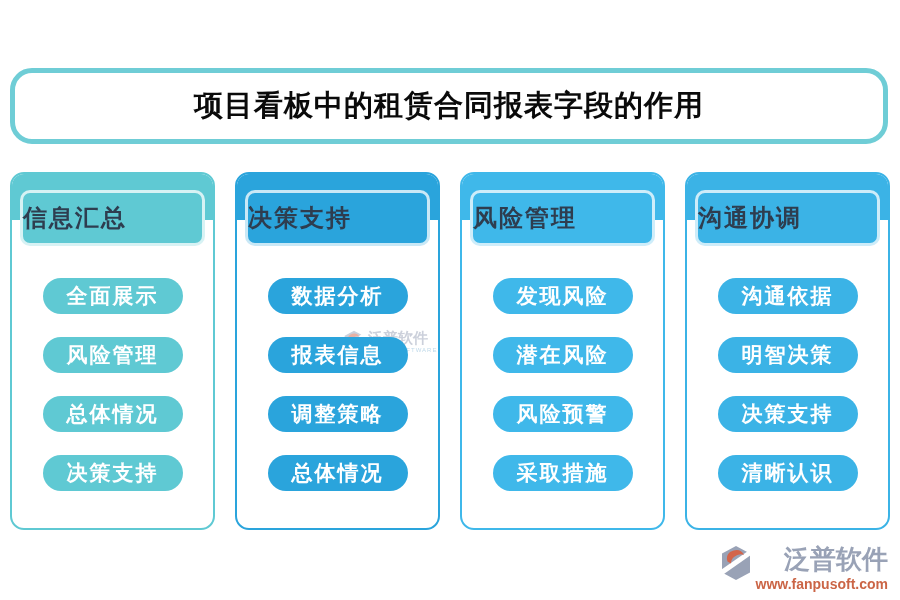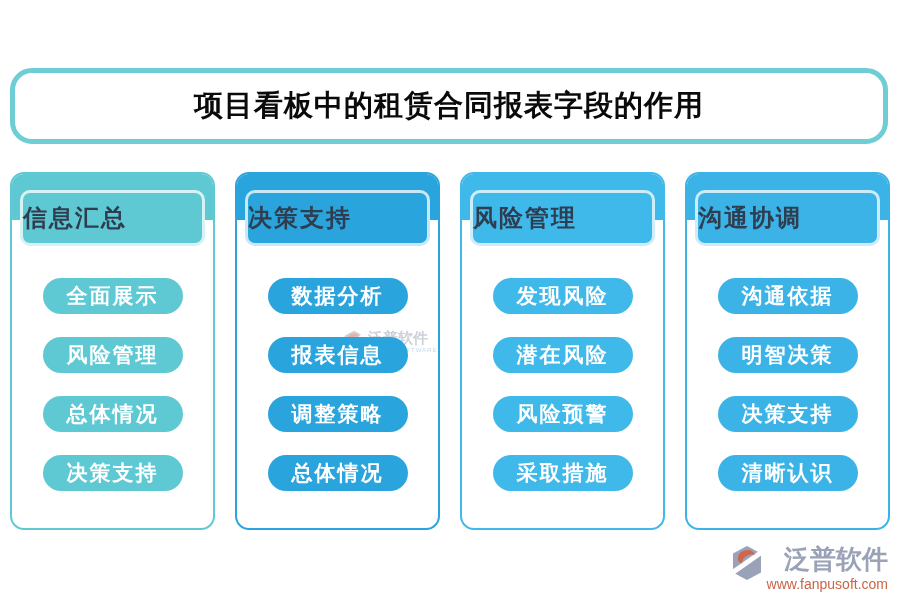--- a/index.html
+++ b/index.html
@@ -48,21 +48,21 @@
   }
   .wm-col { display:flex; flex-direction:column; }
   .wm-text { font-size:15px; font-weight:bold; color:#9AA3B8; white-space:nowrap; line-height:1.1; }
   .wm-sub { font-size:6px; color:#7FB3D3; letter-spacing:1px; white-space:nowrap; }
   .footer-logo {
     position:absolute; right:12px; top:545px;
     display:flex; align-items:flex-start; gap:4px;
   }
   .brand-col { display:flex; flex-direction:column; align-items:flex-end; }
   .brand-name { font-size:26px; font-weight:bold; color:#99A2B6; line-height:1.1; white-space:nowrap; }
-  .brand-url { font-size:14px; font-weight:normal; color:#CB6546; margin-top:2px; white-space:nowrap; }
+  .brand-url { font-size:14px; font-weight:bold; color:#CB6546; margin-top:2px; white-space:nowrap; }
 </style>
 </head>
 <body>
 
 <div class="title-box">
   <div class="title-text">项目看板中的租赁合同报表字段的作用</div>
 </div>
 
 <div class="columns-row">
 

